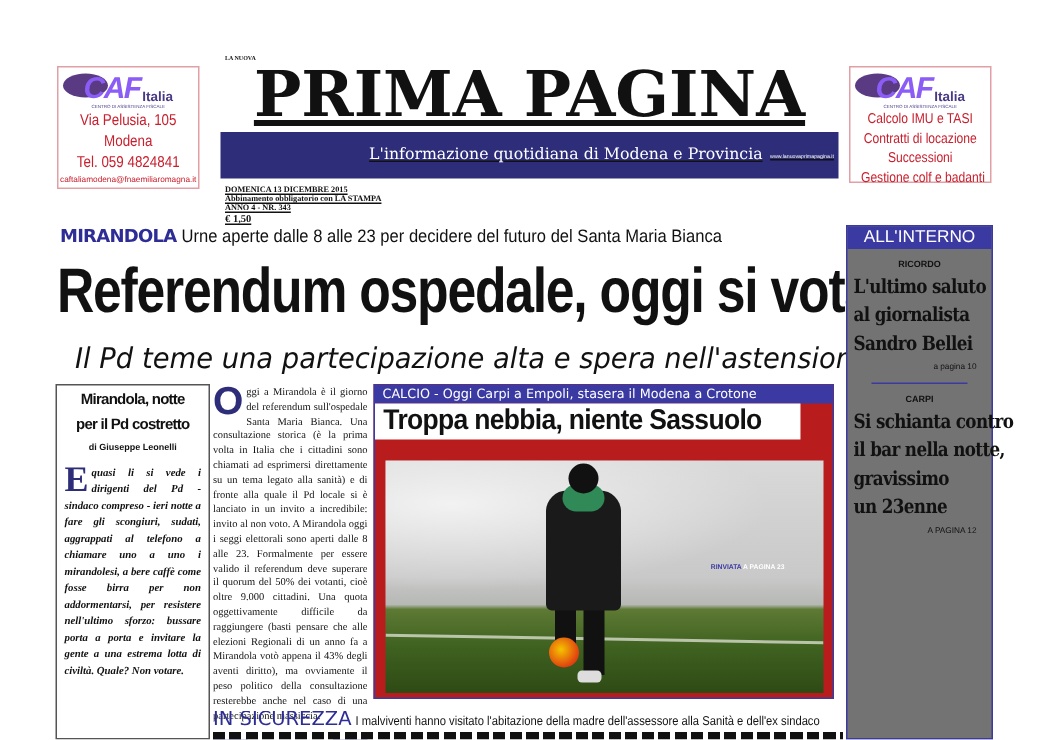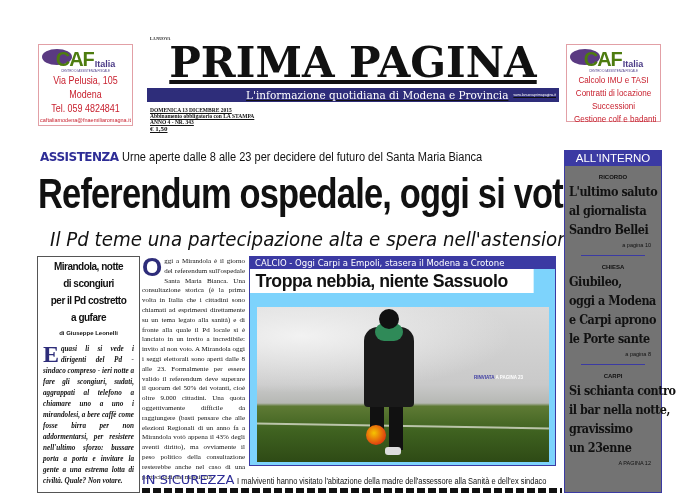--- a/index.html
+++ b/index.html
@@ -5,32 +5,32 @@
   * { box-sizing: border-box; margin: 0; padding: 0; }
   html, body { width: 700px; height: 493px; overflow: hidden; background: #ffffff; }
   body { position: relative; font-family: "Liberation Sans", sans-serif; color: #111; }
 
   
   .ad { position: absolute; border: 1px solid #e2a0a6; background: #fff; text-align: center; }
   .ad-left { left: 38px; top: 44px; width: 95px; height: 82px; }
   .ad-right { left: 566px; top: 44px; width: 95px; height: 78px; }
   .caf-logo { display: flex; align-items: flex-end; justify-content: center; height: 22px; margin-top: 2px; position: relative; }
   .caf-swoosh { position: absolute; left: 3px; top: 2px; width: 30px; height: 16px; border-radius: 50%; background: #5a3a82; }
-  .caf-big { position: relative; font-family: "Liberation Sans", sans-serif; font-weight: bold; font-size: 20px; color: #4d7c0f; line-height: 20px; letter-spacing: -1px; }
+  .caf-big { position: relative; font-family: "Liberation Sans", sans-serif; font-weight: bold; font-size: 20px; color: #8b5cf6; line-height: 20px; letter-spacing: -1px; font-style: italic; }
   .caf-small { font-weight: bold; font-size: 9px; color: #4a3a86; line-height: 10px; margin-left: 1px; }
   .caf-sub { font-size: 3px; color: #4a3a86; height: 4px; line-height: 4px; }
   .ad-line { color: #c8202e; font-family: "Liberation Sans", sans-serif; font-size: 10.5px; line-height: 14px; transform: scaleX(0.85); white-space: nowrap; }
   .ad-line.tiny { font-size: 5.5px; line-height: 10px; transform: none; }
   .ad-right .ad-line { font-size: 9.5px; line-height: 13px; }
 
   
   .masthead { position: absolute; left: 147px; top: 36px; width: 412px; text-decoration: underline; }
   .la-nuova { font-family: "Liberation Serif", serif; font-size: 4px; font-weight: bold; position: absolute; left: 3px; top: 0; }
   .title { font-family: "DejaVu Serif", serif; font-weight: bold; font-size: 42px; line-height: 46px; letter-spacing: 0px; transform: scaleX(1.0); transform-origin: left; white-space: nowrap; margin-top: 4px; text-align: center; }
-  .tagline-bar { background: #2e2d7a; color: #fff; height: 14px; margin-top: 2px; display: flex; align-items: center; justify-content: flex-end; padding-right: 3px; }
+  .tagline-bar { background: #2e2d7a; color: #fff; height: 31px; margin-top: 2px; display: flex; align-items: center; justify-content: flex-end; padding-right: 3px; }
   .tagline { font-family: "DejaVu Serif", serif; font-size: 10.5px; line-height: 13px; white-space: nowrap; }
   .site { font-size: 3.5px; margin-left: 5px; white-space: nowrap; }
   .dateline { display: flex; justify-content: space-between; font-family: "Liberation Serif", serif; font-weight: bold; font-size: 5.5px; margin-top: 5px; padding: 0 3px; white-space: nowrap; flex-direction: column; }
   .dateline .price { font-size: 7px; }
 
   
   .kicker { position: absolute; left: 40px; top: 150px; font-size: 12px; white-space: nowrap; line-height: 15px; }
   .kicker .tag { color: #2e2d96; font-weight: bold; font-family: "DejaVu Sans", sans-serif; letter-spacing: -0.5px; }
   .kicker .txt { transform: scaleX(0.92); display: inline-block; transform-origin: left; }
   .headline { position: absolute; left: 38px; top: 170px; font-family: "Liberation Sans", sans-serif; font-weight: bold; font-size: 42px; line-height: 48px; letter-spacing: -1px; white-space: nowrap; transform: scaleX(0.82); transform-origin: left; }
@@ -46,21 +46,21 @@
   .follow .bar { display: inline-block; width: 22px; height: 4px; background: #3b3aa3; }
 
   
   .midcol { position: absolute; left: 142px; top: 257px; width: 103px; }
   .mid-body { font-family: "Liberation Serif", serif; font-size: 7px; line-height: 9.8px; text-align: justify; }
   .mid-cap { float: left; font-family: "Liberation Sans", sans-serif; font-size: 26px; line-height: 20px; color: #2e2d7a; margin-right: 2px; font-weight: bold; }
   .mid-follow { margin-top: 6px; justify-content: flex-start; }
   .mid-follow .bar { width: 25px; }
 
   
-  .photobox { position: absolute; left: 249px; top: 256px; width: 307px; height: 210px; border: 1px solid #3b3aa3; background: #7dd3fc; }
+  .photobox { position: absolute; left: 249px; top: 256px; width: 307px; height: 210px; border: 1px solid #3b3aa3; background: #b91c1c; }
   .pb-kicker { background: #3b3aa3; color: #fff; font-family: "DejaVu Sans", sans-serif; font-size: 8.5px; line-height: 12px; height: 12px; padding-left: 5px; white-space: nowrap; }
   .pb-title { background: #fff; font-family: "Liberation Sans", sans-serif; font-weight: bold; font-size: 19px; line-height: 24px; padding-left: 6px; letter-spacing: -0.5px; white-space: nowrap; transform: scaleX(0.93); transform-origin: left; }
   .pb-photo { position: absolute; left: 7px; top: 50px; width: 292px; height: 155px; overflow: hidden;
     background: linear-gradient(180deg, #d9d9d9 0%, #c9c9c9 50%, #b6b8b4 62%, #5e7a34 64%, #3f6220 80%, #2e4a15 100%); }
   .fog { position: absolute; left: 0; top: 0; width: 100%; height: 62%; background: radial-gradient(ellipse at 15% 30%, #f2f2f2 0%, rgba(230,230,230,0) 60%); }
   .line { position: absolute; left: 0; top: 118px; width: 100%; height: 2px; background: #d8dccc; opacity: 0.8; transform: rotate(1deg); }
   .person-body { position: absolute; left: 107px; top: 20px; width: 50px; height: 80px; background: #1a1a1a; border-radius: 14px 14px 4px 4px; }
   .person-hood { position: absolute; left: 118px; top: 16px; width: 28px; height: 18px; background: #2f8a58; border-radius: 10px; }
   .person-head { position: absolute; left: 122px; top: 2px; width: 20px; height: 20px; background: #111; border-radius: 50%; }
   .person-leg1 { position: absolute; left: 113px; top: 95px; width: 14px; height: 28px; background: #111; }
@@ -123,32 +123,30 @@
     <span class="caf-small">Italia</span>
   </div>
   <div class="caf-sub">CENTRO DI ASSISTENZA FISCALE</div>
   <div class="ad-line">Calcolo IMU e TASI</div>
   <div class="ad-line">Contratti di locazione</div>
   <div class="ad-line">Successioni</div>
   <div class="ad-line">Gestione colf e badanti</div>
 </div>
 
 <div class="kicker">
-  <span class="tag">ASSISTENZA</span>
+  <span class="tag">MIRANDOLA</span>
   <span class="txt">Urne aperte dalle 8 alle 23 per decidere del futuro del Santa Maria Bianca</span>
 </div>
 <div class="headline">Referendum ospedale, oggi si vota</div>
 <div class="subhead">Il Pd teme una partecipazione alta e spera nell'astensione</div>
 
 <div class="leftbox">
   <div class="lb-title">
     <div>Mirandola, notte</div>
-    <div>di scongiuri</div>
     <div>per il Pd costretto</div>
-    <div>a gufare</div>
   </div>
   <div class="lb-author">di Giuseppe Leonelli</div>
   <div class="lb-body">
     <span class="dropcap">E</span>
     <span>quasi li si vede i dirigenti del Pd - sindaco compreso - ieri notte a fare gli scongiuri, sudati, aggrappati al telefono a chiamare uno a uno i mirandolesi, a bere caffè come fosse birra per non addormentarsi, per resistere nell'ultimo sforzo: bussare porta a porta e invitare la gente a una estrema lotta di civiltà. Quale? Non votare.</span>
   </div>
 
 </div>
 
 <div class="midcol">
@@ -196,31 +194,20 @@
     <div class="rail-tag">RICORDO</div>
     <div class="rail-title">
       <div>L'ultimo saluto</div>
       <div>al giornalista</div>
       <div>Sandro Bellei</div>
     </div>
     <div class="rail-page">a pagina 10</div>
     <div class="rail-sep"></div>
   </div>
 
-  <div class="rail-item">
-    <div class="rail-tag">CHIESA</div>
-    <div class="rail-title">
-      <div>Giubileo,</div>
-      <div>oggi a Modena</div>
-      <div>e Carpi aprono</div>
-      <div>le Porte sante</div>
-    </div>
-    <div class="rail-page">a pagina 8</div>
-    <div class="rail-sep"></div>
-  </div>
 
   <div class="rail-item">
     <div class="rail-tag">CARPI</div>
     <div class="rail-title">
       <div>Si schianta contro</div>
       <div>il bar nella notte,</div>
       <div>gravissimo</div>
       <div>un 23enne</div>
     </div>
     <div class="rail-page">A PAGINA 12</div>

